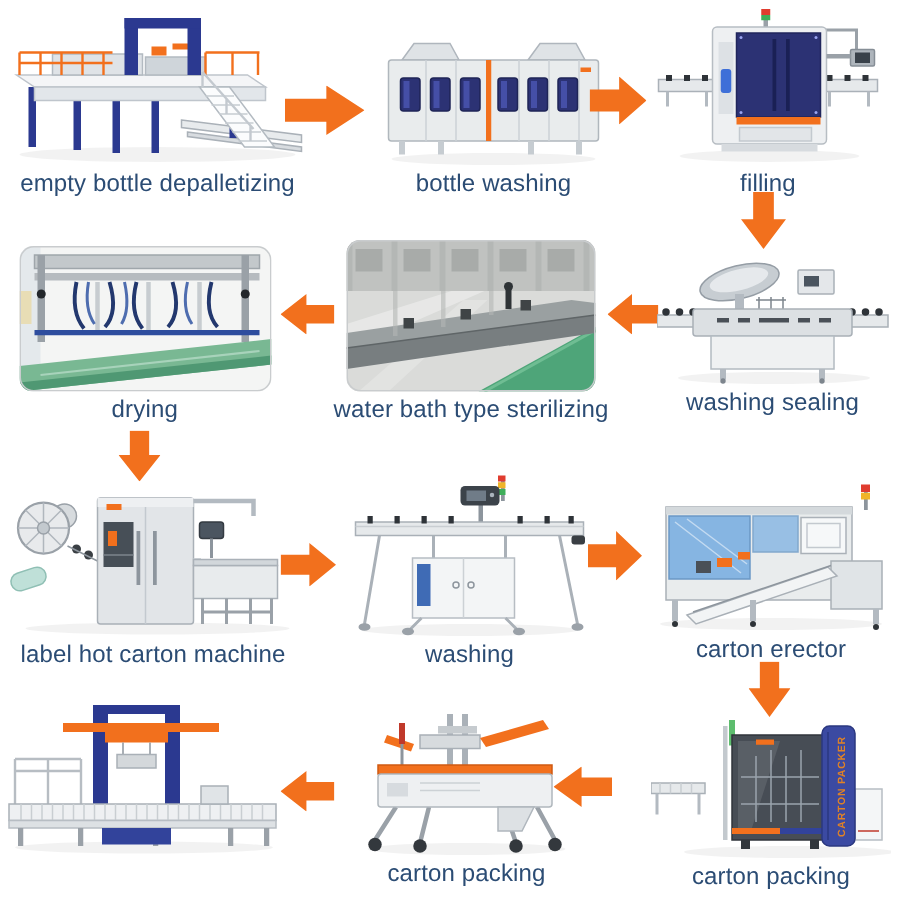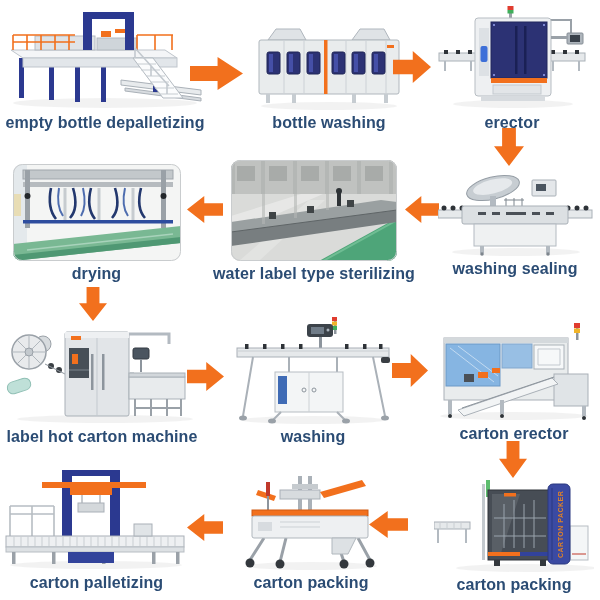--- a/index.html
+++ b/index.html
@@ -1,19 +1,19 @@
 <!DOCTYPE html>
 <html style="--bg: #ffffff; --arrow: #f2701d; --label: #2b4c74;"><head>
 <meta charset="utf-8">
 <style>
   html,body{margin:0;padding:0;background:#fff}
   .stage{position:relative;width:600px;height:600px;background:var(--bg,#ffffff);
          font-family:"Liberation Sans",sans-serif;overflow:hidden}
   .node{position:absolute;display:flex;flex-direction:column;align-items:center;margin:0;padding:0}
-  .cap{margin-top:4px;font-size:16px;font-weight:bold;color:var(--label,#2b4c74);
+  .cap{margin-top:4px;font-size:16px;font-weight:normal;color:var(--label,#2b4c74);
        white-space:nowrap;letter-spacing:.1px;line-height:1.1}
   .arrow{position:absolute;background:var(--arrow,#f2701d)}
   .arrow.right{clip-path:polygon(0 27%,52% 27%,52% 0,100% 50%,52% 100%,52% 73%,0 73%)}
   .arrow.left{clip-path:polygon(100% 27%,48% 27%,48% 0,0 50%,48% 100%,48% 73%,100% 73%)}
   .arrow.down{clip-path:polygon(27% 0,73% 0,73% 48%,100% 48%,50% 100%,0 48%,27% 48%)}
   svg{display:block}
 </style>
 </head>
 <body>
 
@@ -122,21 +122,21 @@
           <circle cx="57" cy="69" r="1"></circle>
           <circle cx="107" cy="69" r="1"></circle>
         </g>
       <rect x="54" y="72" width="56" height="5" fill="#f2701d"></rect>
       <rect x="56" y="79" width="48" height="9" fill="#e2e5e8" stroke="#c3c9cf"></rect>
       <rect x="130" y="27" width="16" height="11" rx="1" fill="#aeb5bc" stroke="#868e96"></rect>
       <rect x="133" y="29" width="10" height="7" fill="#39414a"></rect>
       <rect x="114" y="30" width="16" height="3" fill="#9aa1a8"></rect>
       <rect x="44" y="90" width="64" height="5" fill="#d7dbdf"></rect>
     </svg>
-    <figcaption class="cap">erector</figcaption>
+    <figcaption class="cap">filling</figcaption>
   </figure>
 
   <div class="arrow down" style="left:494px;top:128px;width:30px;height:38px"></div>
 
   <figure class="node" style="left:12px;top:164px;width:169px">
     <svg width="168" height="97" viewBox="0 0 168 97">
       <defs>
           <clipPath id="dr-r">
             <rect width="168" height="97" rx="9"></rect>
           </clipPath>
@@ -217,21 +217,21 @@
         <rect x="106" y="32" width="4" height="14" fill="#2e3336"></rect>
           <circle cx="108" cy="31" r="3" fill="#2e3336"></circle>
         <g fill="#b4b7b5" opacity=".6">
           <rect x="31" y="34" width="3" height="30"></rect>
             <rect x="63" y="34" width="3" height="24"></rect>
             <rect x="95" y="34" width="3" height="16"></rect>
         </g>
       </g>
       <rect x=".5" y=".5" width="165" height="100" rx="9" fill="none" stroke="#c9ccce"></rect>
     </svg>
-    <figcaption class="cap">water label type sterilizing</figcaption>
+    <figcaption class="cap">water bath type sterilizing</figcaption>
   </figure>
 
   <div class="arrow left" style="left:405px;top:196px;width:34px;height:27px"></div>
 
   <figure class="node" style="left:436px;top:168px;width:158px">
     <svg width="155" height="88" viewBox="0 0 155 88">
       <ellipse cx="78" cy="84" rx="64" ry="4" fill="#000" opacity=".05"></ellipse>
       <rect x="0" y="42" width="30" height="8" fill="#e6e9eb" stroke="#a9b0b7"></rect>
       <rect x="124" y="42" width="30" height="8" fill="#e6e9eb" stroke="#a9b0b7"></rect>
       <g fill="#2e3338">
@@ -396,21 +396,20 @@
       <g fill="#9aa1a8">
         <rect x="8" y="90" width="3.5" height="12"></rect>
           <rect x="48" y="90" width="3.5" height="12"></rect>
         <rect x="98" y="90" width="3.5" height="12"></rect>
           <rect x="148" y="90" width="3.5" height="12"></rect>
           <rect x="172" y="90" width="3.5" height="12"></rect>
       </g>
       <rect x="64" y="90" width="46" height="11" fill="#32439b"></rect>
       <rect x="130" y="62" width="18" height="12" fill="#e0e4e7" stroke="#a9b0b7"></rect>
     </svg>
-    <figcaption class="cap">carton palletizing</figcaption>
   </figure>
 
   <div class="arrow left" style="left:187px;top:514px;width:36px;height:27px"></div>
 
   <figure class="node" style="left:236px;top:466px;width:150px">
     <svg width="150" height="104" viewBox="0 0 150 104">
       <ellipse cx="75" cy="100" rx="66" ry="4" fill="#000" opacity=".05"></ellipse>
       <path d="M28,72 L14,94 M50,72 L44,96 M100,72 L108,96 M122,72 L134,94" stroke="#9aa1a8" stroke-width="3"></path>
       <g fill="#33383d">
         <circle cx="14" cy="97" r="4.5"></circle>

